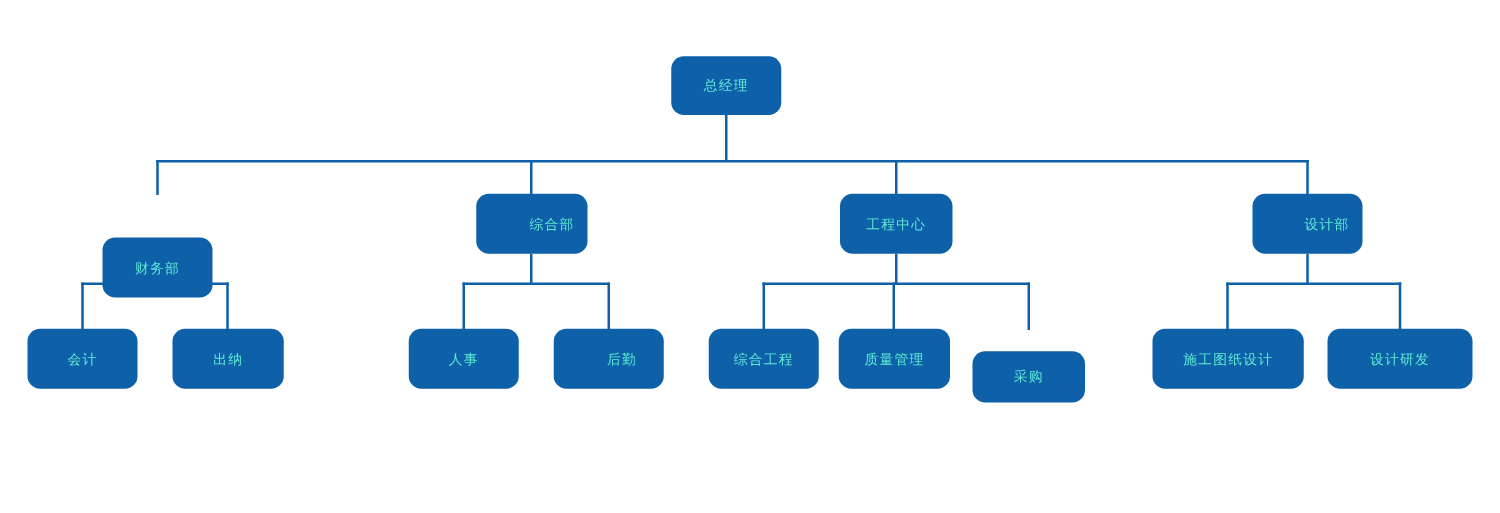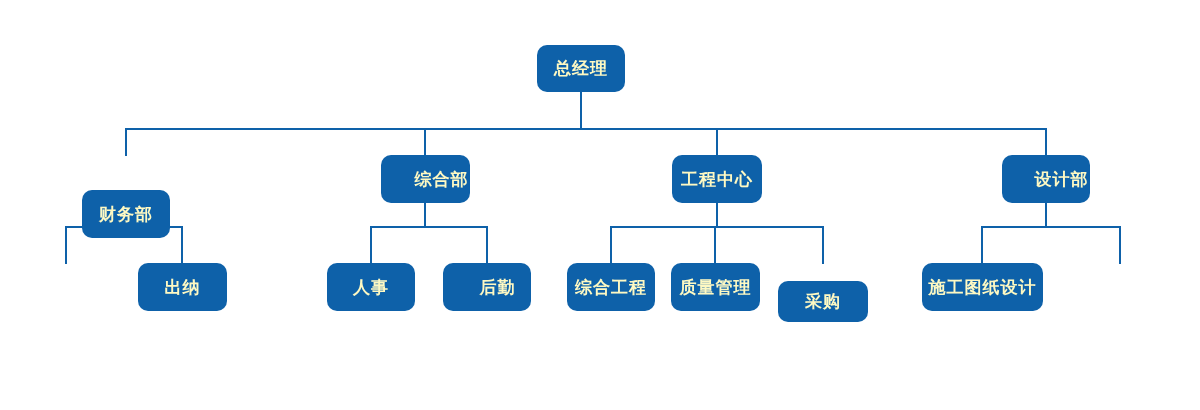--- a/index.html
+++ b/index.html
@@ -11,29 +11,28 @@
   .canvas {
     position: relative;
     width: 1200px;
     height: 410px;
     background: #ffffff;
     overflow: hidden;
   }
   .node {
     position: absolute;
     background: var(--accent);
-    color: #fef9c3;
+    color: #5eead4;
     border-radius: 10px;
     display: flex;
     align-items: center;
     justify-content: center;
-    font-size: 17px;
+    font-size: 11px;
     letter-spacing: 1px;
     white-space: nowrap;
-    font-weight: bold;
   }
   .line {
     position: absolute;
     background: var(--accent);
   }
   
   .n-root { left: 537px; top: 45px;  width: 88px;  height: 47px; }
   
   .n-d0   { left: 82px;   top: 155px; width: 88px;  height: 48px; margin-top: 35px; }
   .n-d1   { left: 381px;  top: 155px; width: 89px;  height: 48px; padding-left: 32px; }
@@ -111,21 +110,23 @@
   <div class="line l-g3-c0"></div>
   <div class="line l-g3-c1"></div>
 
   <div class="node n-root">总经理</div>
 
   <div class="node n-d0">财务部</div>
   <div class="node n-d1">综合部</div>
   <div class="node n-d2">工程中心</div>
   <div class="node n-d3">设计部</div>
 
+  <div class="node n-c00">会计</div>
   <div class="node n-c01">出纳</div>
   <div class="node n-c10">人事</div>
   <div class="node n-c11">后勤</div>
   <div class="node n-c20">综合工程</div>
   <div class="node n-c21">质量管理</div>
   <div class="node n-c22">采购</div>
   <div class="node n-c30">施工图纸设计</div>
+  <div class="node n-c31">设计研发</div>
 
 </div>
 
 </body></html>

